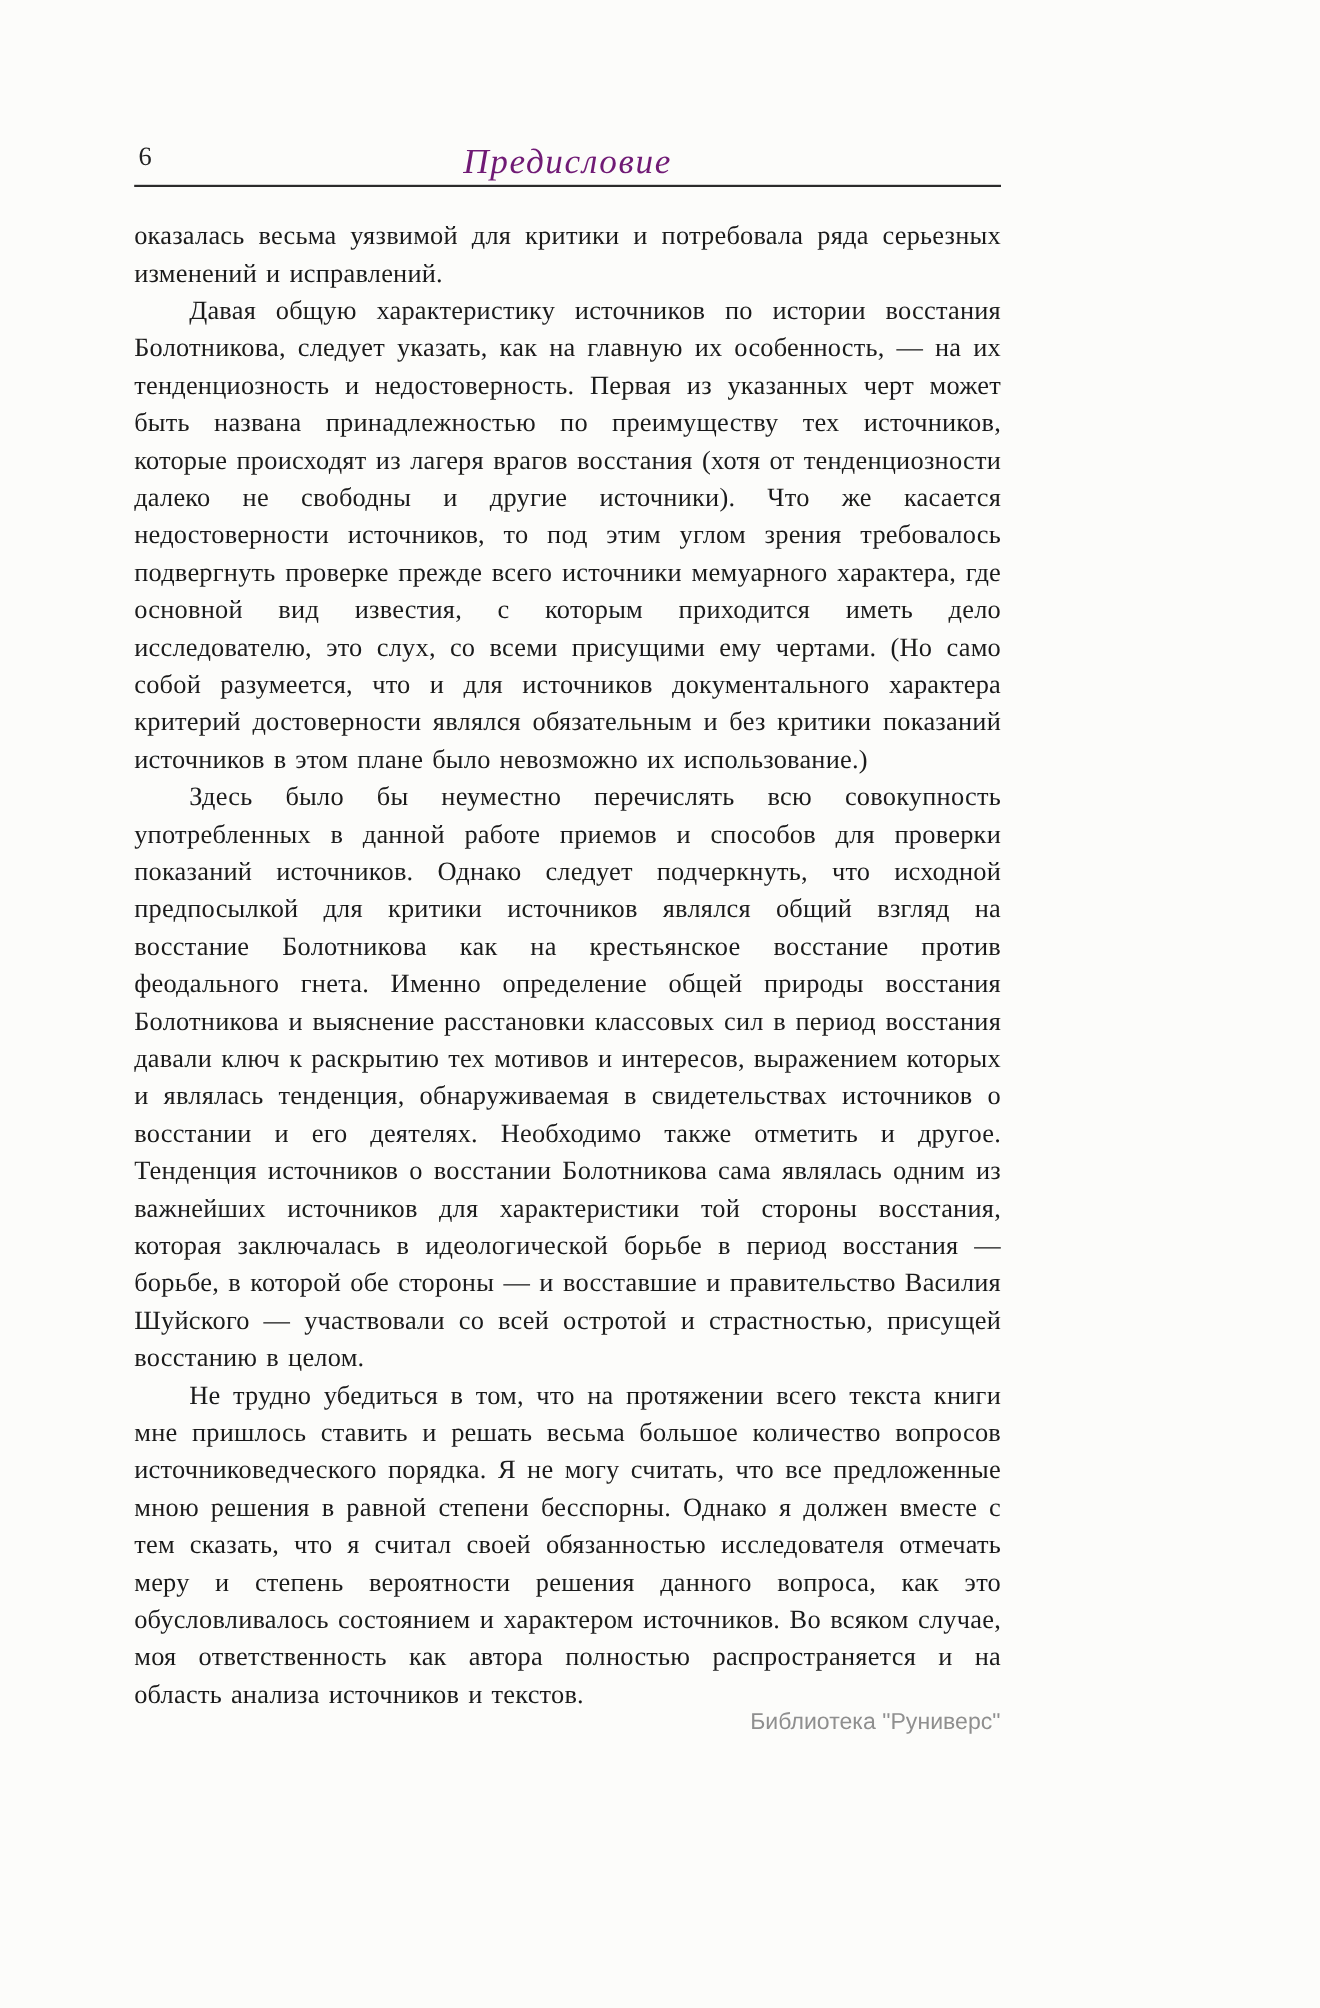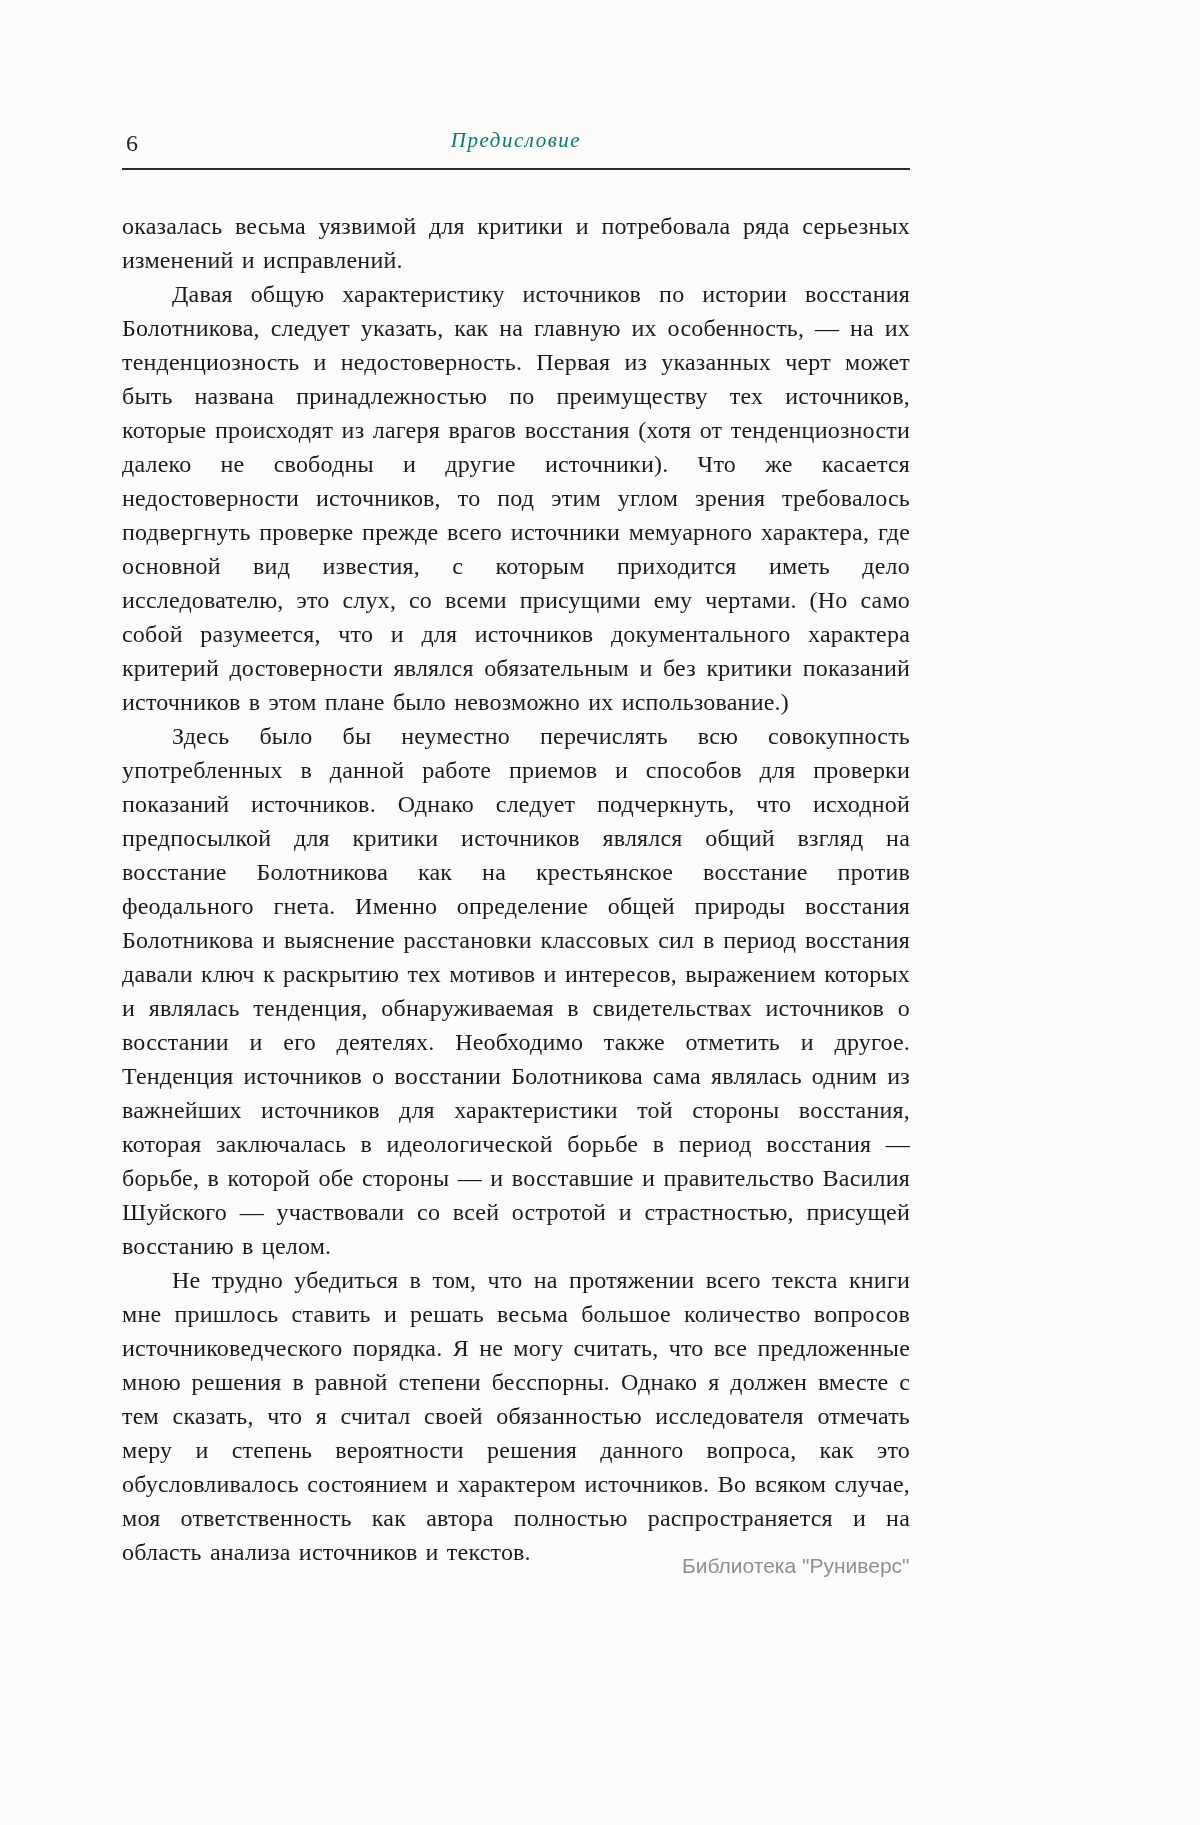--- a/index.html
+++ b/index.html
@@ -31,32 +31,32 @@
     position: absolute;
     left: 4px;
     top: 2px;
     font-size: 24px;
     color: #232323;
   }
   .header-title {
     display: block;
     text-align: center;
     font-style: italic;
-    font-size: 21px;
+    font-size: 32px;
     letter-spacing: 1.5px;
-    color: #0f766e;
+    color: #701a75;
   }
   .header-rule {
     margin-top: 8px;
     border: none;
     border-top: 2px solid #2b2b2b;
     height: 0;
   }
   .page-body {
-    margin-top: 39px;
+    margin-top: 28px;
     font-size: 24px;
     line-height: 34px;
     color: #1b1b1b;
     text-align: justify;
     word-spacing: 2px;
     letter-spacing: 0.2px;
   }
   .para { margin: 0; }
   .para.indent { text-indent: 50px; }
   .watermark {

